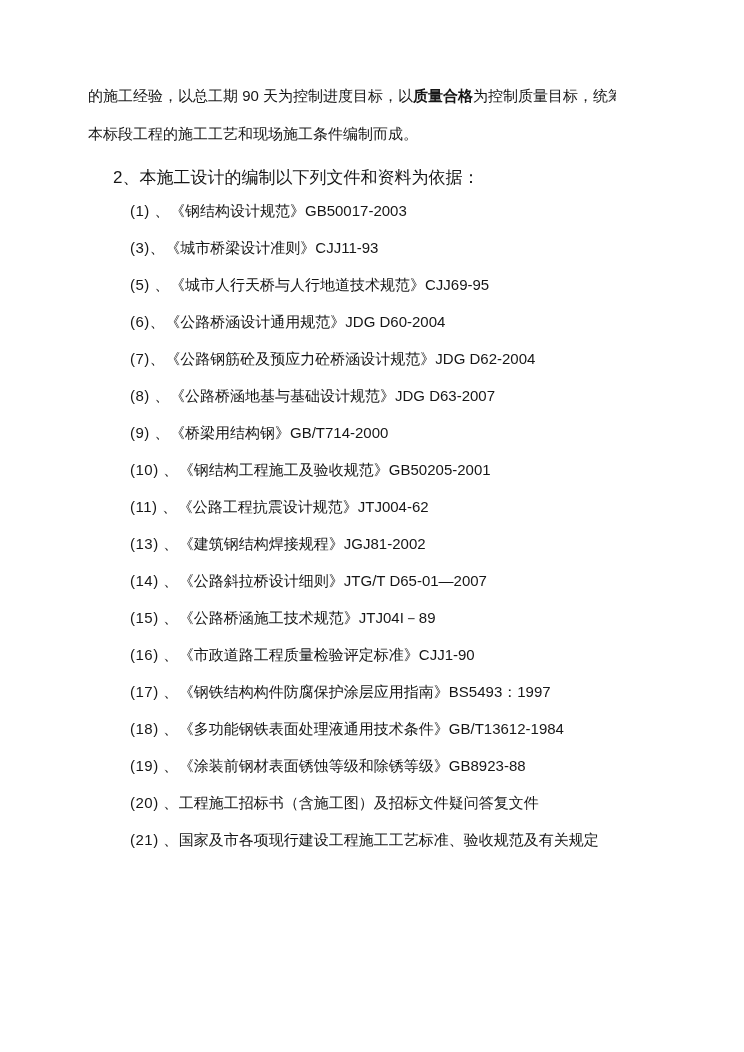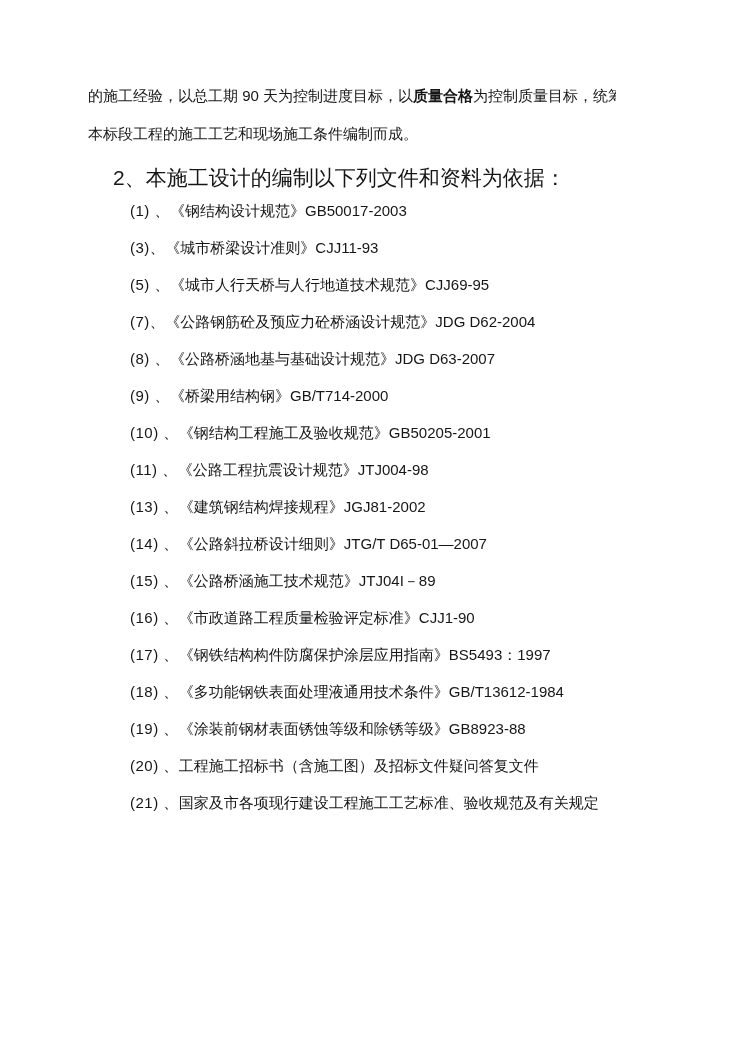--- a/index.html
+++ b/index.html
@@ -23,21 +23,21 @@
     margin: 0;
     line-height: 38px;
     text-align: left;
   }
   .intro b { font-weight: bold; }
   .section-heading {
     margin: 6px 0 0 0;
     line-height: 38px;
     text-indent: 25px;
     font-weight: normal;
-    font-size: 21px;
+    font-size: 17px;
   }
   .ref-list { margin-top: -5px; }
   .ref-item {
     line-height: 37px;
     padding-left: 42px;
     white-space: nowrap;
   }
   .ref-item .num { letter-spacing: 0.5px; }
 </style>
 </head>
@@ -47,25 +47,26 @@
   <div class="content">
 
     <p class="intro"><span>的施工经验，以总工期 90 天为控制进度目标，以</span><b>质量合格</b><span>为控制质量目标，统筹考虑本标段工程的施工工艺和现场施工条件编制而成。</span></p>
 
     <p class="section-heading">2、本施工设计的编制以下列文件和资料为依据：</p>
 
     <div class="ref-list">
       <div class="ref-item"><span class="num">(1) 、</span><span>《钢结构设计规范》GB50017-2003</span></div>
       <div class="ref-item"><span class="num">(3)、</span><span>《城市桥梁设计准则》CJJ11-93</span></div>
       <div class="ref-item"><span class="num">(5) 、</span><span>《城市人行天桥与人行地道技术规范》CJJ69-95</span></div>
+      <div class="ref-item"><span class="num">(6)、</span><span>《公路桥涵设计通用规范》JDG D60-2004</span></div>
       <div class="ref-item"><span class="num">(7)、</span><span>《公路钢筋砼及预应力砼桥涵设计规范》JDG D62-2004</span></div>
       <div class="ref-item"><span class="num">(8) 、</span><span>《公路桥涵地基与基础设计规范》JDG D63-2007</span></div>
       <div class="ref-item"><span class="num">(9) 、</span><span>《桥梁用结构钢》GB/T714-2000</span></div>
       <div class="ref-item"><span class="num">(10) 、</span><span>《钢结构工程施工及验收规范》GB50205-2001</span></div>
-      <div class="ref-item"><span class="num">(11) 、</span><span>《公路工程抗震设计规范》JTJ004-98</span></div>
+      <div class="ref-item"><span class="num">(11) 、</span><span>《公路工程抗震设计规范》JTJ004-62</span></div>
       <div class="ref-item"><span class="num">(13) 、</span><span>《建筑钢结构焊接规程》JGJ81-2002</span></div>
       <div class="ref-item"><span class="num">(14) 、</span><span>《公路斜拉桥设计细则》JTG/T D65-01—2007</span></div>
       <div class="ref-item"><span class="num">(15) 、</span><span>《公路桥涵施工技术规范》JTJ04I－89</span></div>
       <div class="ref-item"><span class="num">(16) 、</span><span>《市政道路工程质量检验评定标准》CJJ1-90</span></div>
       <div class="ref-item"><span class="num">(17) 、</span><span>《钢铁结构构件防腐保护涂层应用指南》BS5493：1997</span></div>
       <div class="ref-item"><span class="num">(18) 、</span><span>《多功能钢铁表面处理液通用技术条件》GB/T13612-1984</span></div>
       <div class="ref-item"><span class="num">(19) 、</span><span>《涂装前钢材表面锈蚀等级和除锈等级》GB8923-88</span></div>
       <div class="ref-item"><span class="num">(20) 、</span><span>工程施工招标书（含施工图）及招标文件疑问答复文件</span></div>
       <div class="ref-item"><span class="num">(21) 、</span><span>国家及市各项现行建设工程施工工艺标准、验收规范及有关规定</span></div>
     </div>

